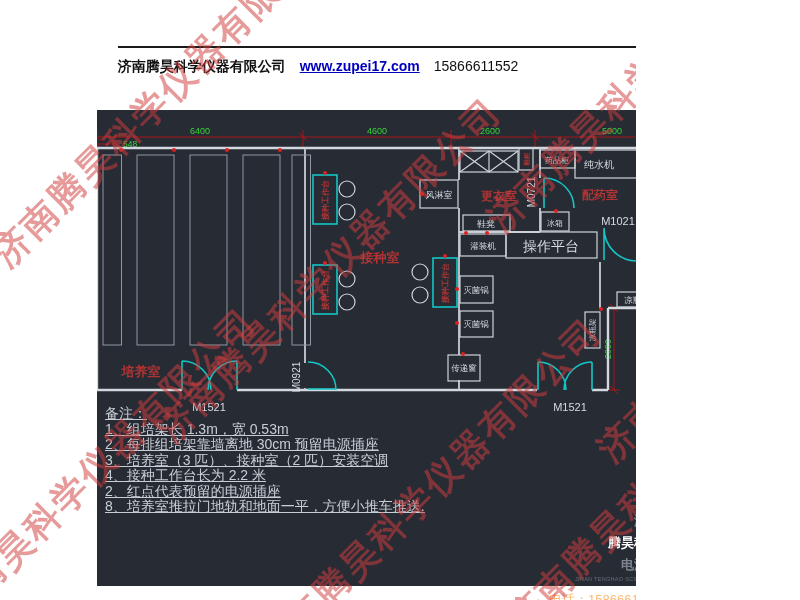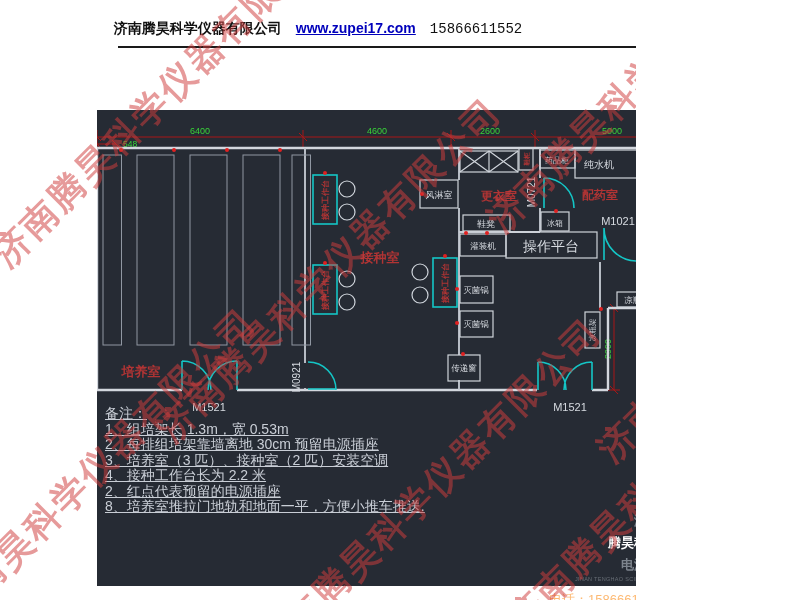--- a/index.html
+++ b/index.html
@@ -3,21 +3,21 @@
 <meta charset="utf-8">
 <style>
   html,body{margin:0;padding:0;}
   .page{position:relative;width:636px;height:600px;background:#ffffff;overflow:hidden;
         font-family:"Liberation Sans","DejaVu Sans",sans-serif;}
   
   .hdr{position:absolute;top:20px;left:0;width:100%;display:flex;justify-content:center;
        align-items:baseline;gap:14px;font-size:14px;color:#111;}
   .hdr .co{font-family:"Liberation Serif","DejaVu Serif",serif;font-weight:bold;}
   .hdr a{color:#0000bb;font-weight:bold;text-decoration:underline;}
-  .hdr .ph{font-family:Liberation Mono, monospace;}
+  .hdr .ph{font-family:Liberation Sans, sans-serif;margin-top:38px;}
   .hdr-rule{position:absolute;top:46px;left:118px;width:566px;height:2px;background:#1a1a1a;}
   .title{position:absolute;top:72px;left:0;width:100%;text-align:center;font-size:30px;
          font-weight:bold;color:#000;letter-spacing:4px;}
   
   .panel{position:absolute;left:97px;top:110px;width:651px;height:476px;background:#262b34;}
   .notes{position:absolute;left:8px;top:296px;color:#c9ced6;font-size:14px;line-height:15.5px;white-space:nowrap;text-decoration:underline;}
   .brand{position:absolute;left:452px;top:376px;width:196px;color:#8b9198;}
   .brand .row1{display:flex;align-items:center;gap:4px;font-size:13px;font-weight:bold;flex-direction:column;}
   .brand .g1{color:#7d848d;}
   .brand .g2{color:#ffffff;}

